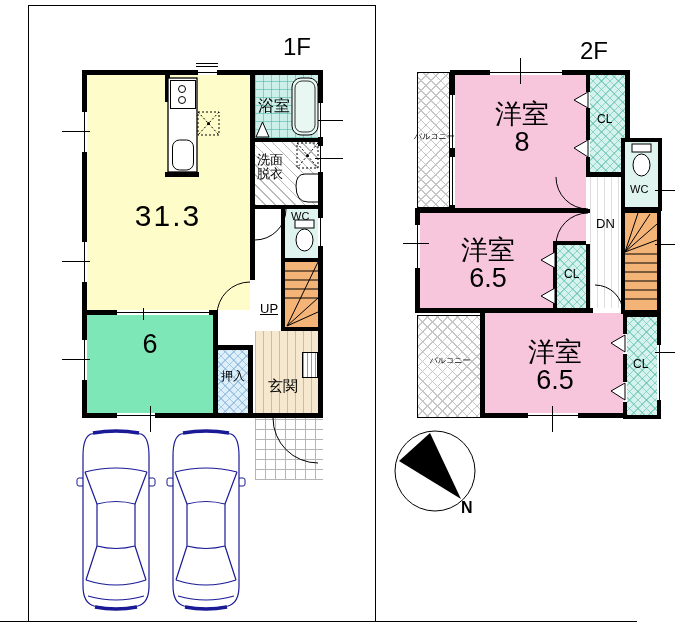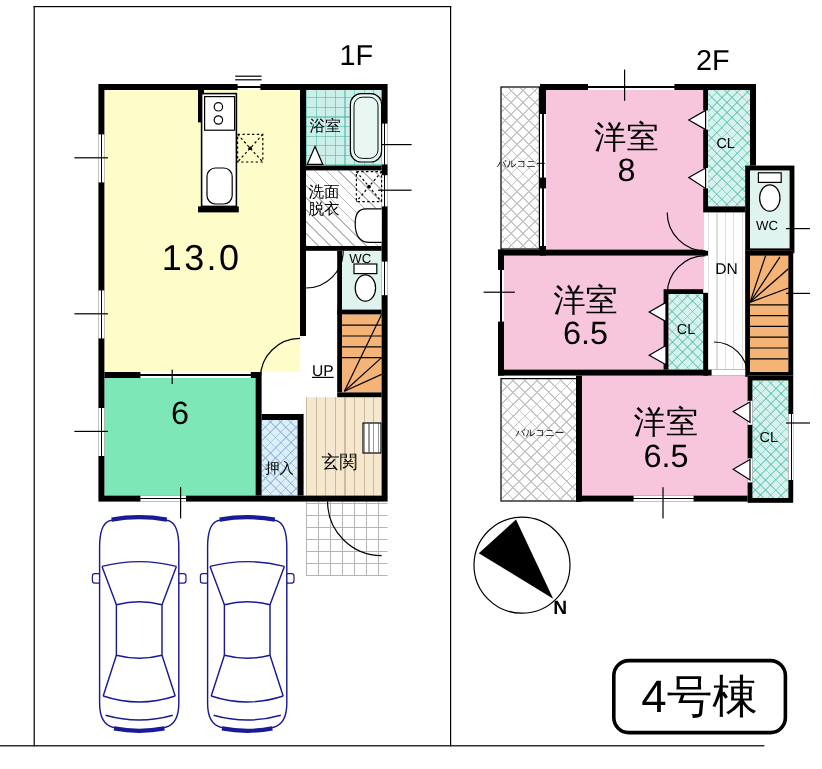--- a/index.html
+++ b/index.html
@@ -98,33 +98,33 @@
 
   <div class="tick" style="left:62px;top:131px;width:28px;height:1px;"></div>
   <div class="tick" style="left:62px;top:261px;width:28px;height:1px;"></div>
   <div class="tick" style="left:62px;top:359px;width:28px;height:1px;"></div>
   <div class="tick" style="left:315px;top:120px;width:28px;height:1px;"></div>
   <div class="tick" style="left:315px;top:158px;width:28px;height:1px;"></div>
   <div class="tick" style="left:150px;top:406px;width:1px;height:26px;"></div>
   <div class="tick" style="left:143px;top:308px;width:1px;height:12px;"></div>
 
   <div class="lbl" style="left:108px;top:200px;width:120px;font-size:30px;letter-spacing:2px;">
-    <div>13.0</div>
+    <div>31.3</div>
   </div>
   <div class="lbl" style="left:95px;top:330px;width:110px;font-size:27px;">
     <div>6</div>
   </div>
-  <div class="lbl" style="left:258px;top:98px;font-size:13px;">浴室</div>
+  <div class="lbl" style="left:258px;top:98px;font-size:16px;">浴室</div>
   <div class="lbl" style="left:257px;top:153px;font-size:13px;">
     <div>洗面</div>
     <div>脱衣</div>
   </div>
   <div class="lbl" style="left:291px;top:211px;font-size:11px;">WC</div>
   <div class="lbl" style="left:260px;top:302px;font-size:13px;text-decoration:underline;">UP</div>
-  <div class="lbl" style="left:221px;top:384px;font-size:12px;">押入</div>
+  <div class="lbl" style="left:221px;top:370px;font-size:12px;">押入</div>
   <div class="lbl" style="left:268px;top:378px;font-size:15px;">玄関</div>
 
   <div class="thinbox grayx" style="left:417px;top:72px;width:33px;height:136px;"></div>
   <div class="thinbox grayx" style="left:417px;top:315px;width:66px;height:103px;"></div>
 
   <div class="room pink" style="left:455px;top:75px;width:133px;height:133px;"></div>
   <div class="room pink" style="left:420px;top:213px;width:168px;height:95px;"></div>
   <div class="room pink" style="left:485px;top:313px;width:140px;height:100px;"></div>
   <div class="room tealx" style="left:590px;top:75px;width:35px;height:97px;"></div>
   <div class="room hallstripe" style="left:590px;top:177px;width:35px;height:131px;"></div>
@@ -184,23 +184,20 @@
   <div class="lbl" style="left:597px;top:113px;font-size:12px;">CL</div>
   <div class="lbl" style="left:564px;top:268px;font-size:12px;">CL</div>
   <div class="lbl" style="left:633px;top:358px;font-size:12px;">CL</div>
   <div class="lbl" style="left:630px;top:184px;font-size:11px;">WC</div>
   <div class="lbl" style="left:596px;top:217px;font-size:13px;">DN</div>
   <div class="lbl" style="left:414px;top:133px;width:40px;font-size:8px;">バルコニー</div>
   <div class="lbl" style="left:421px;top:357px;width:58px;font-size:8px;">バルコニー</div>
 
   <div class="lbl" style="left:461px;top:500px;font-size:16px;font-weight:bold;">N</div>
 
-  <div class="badge">
-    <span>4号棟</span>
-  </div>
 
   <svg class="overlay" width="685" height="641" viewBox="0 0 685 641">
 
     <g stroke="#000" fill="#fff" stroke-width="1.3">
       <rect x="168" y="78" width="29" height="94"></rect>
       <rect x="170.5" y="80.5" width="25" height="28" stroke-width="1"></rect>
       <circle cx="182" cy="89" r="3.5" stroke-width="1"></circle>
       <circle cx="182" cy="100" r="3.5" stroke-width="1"></circle>
       <rect x="172.5" y="140" width="21" height="30" rx="7" stroke-width="1"></rect>
     </g>

